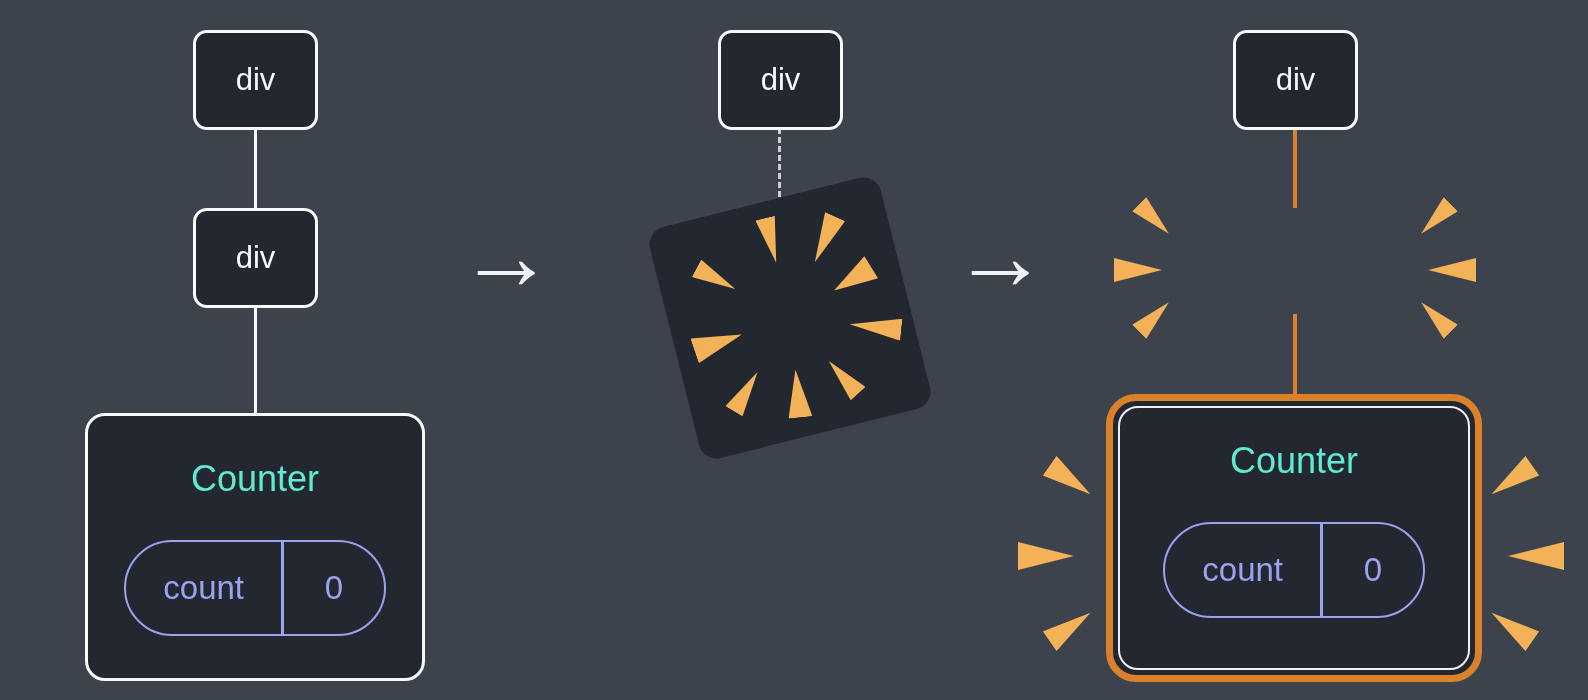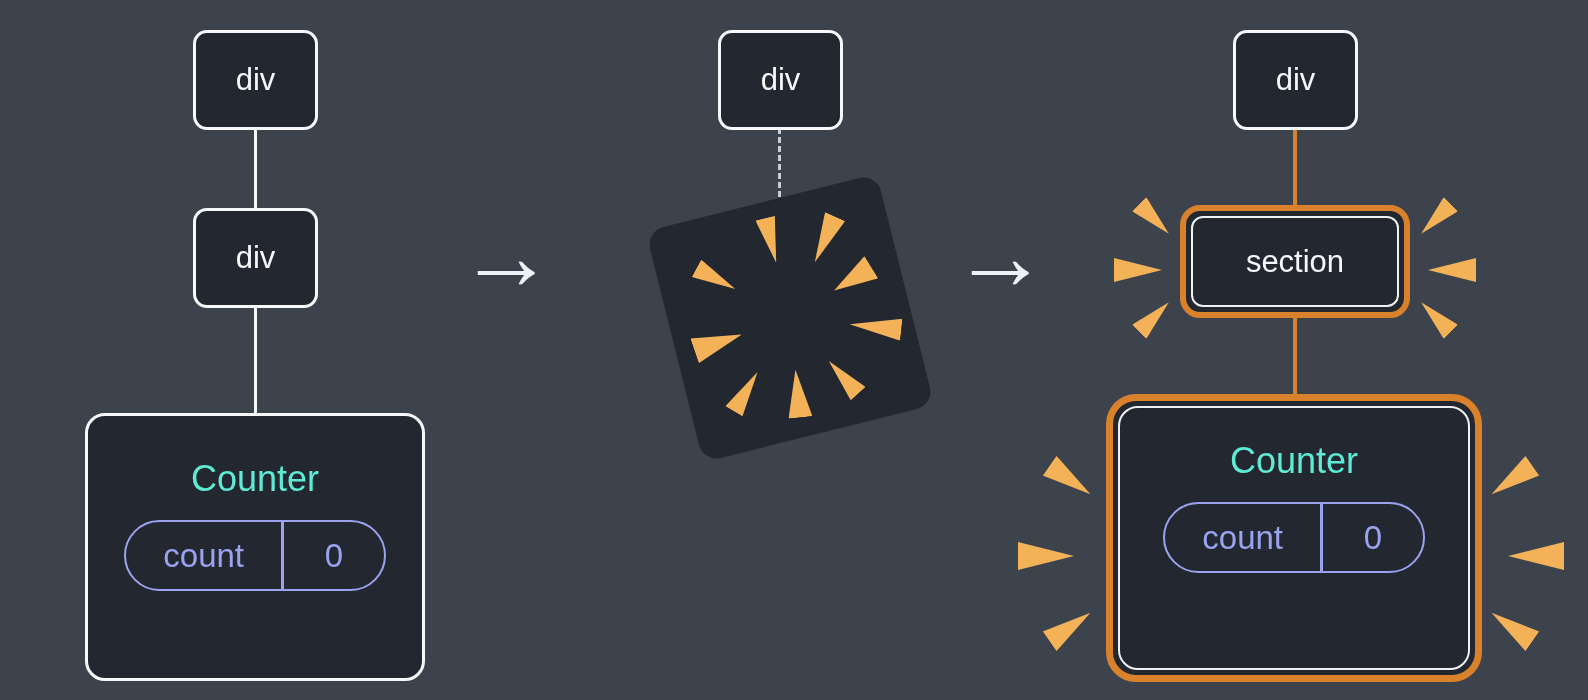--- a/index.html
+++ b/index.html
@@ -13,22 +13,22 @@
   .connector{position:absolute;}
   .v-white{width:3px;background:#f7f8f9;}
   .v-dashed{width:0;border-left:3.5px dashed #c9ced6;background:transparent;}
   .v-orange{width:4px;background:#d9822b;}
 
   .counter-card{position:absolute;background:#23272f;border:3px solid #f7f8f9;
         border-radius:20px;box-sizing:border-box;display:flex;flex-direction:column;
         align-items:center;}
   .counter-title{color:#5eead4;font-size:36px;margin-top:42px;}
 
-  .pill{display:flex;align-items:stretch;width:262px;height:71px;
-        border:2.5px solid #9aa3f0;border-radius:60px;margin-top:20px;
+  .pill{display:flex;align-items:stretch;width:262px;height:96px;
+        border:2.5px solid #9aa3f0;border-radius:60px;margin-top:40px;
         box-sizing:border-box;color:#9aa3f0;font-size:33px;}
   .pill-key{flex:1.55;display:flex;align-items:center;justify-content:center;}
   .pill-divider{width:2.5px;background:#9aa3f0;}
   .pill-value{flex:1;display:flex;align-items:center;justify-content:center;}
 
   .arrow{position:absolute;color:#eef1f5;font-size:96px;line-height:1;font-weight:600;}
 
   .poof{position:absolute;width:238px;height:238px;background:#23272f;
         border-radius:18px;transform:rotate(-14deg);}
   .spark{position:absolute;background:#f3b158;clip-path:polygon(0 0,100% 0,50% 100%);}
@@ -91,25 +91,20 @@
 
   <div class="arrow" style="left:952px;top:208px">→</div>
 
   <div class="connector v-orange" style="left:1293px;top:128px;height:80px"></div>
   <div class="connector v-orange" style="left:1293px;top:314px;height:84px"></div>
 
   <div class="node" style="left:1233px;top:30px">
     <span>div</span>
   </div>
 
-  <div class="ring section-ring" style="left:1180px;top:205px;width:230px;height:113px">
-    <div class="ring-inner">
-      <span>section</span>
-    </div>
-  </div>
 
   <span class="spark" style="left:1144px;top:198px;width:20px;height:42px;transform:rotate(-45deg)"></span>
   <span class="spark" style="left:1126px;top:246px;width:24px;height:48px;transform:rotate(-90deg)"></span>
   <span class="spark" style="left:1144px;top:296px;width:20px;height:42px;transform:rotate(-135deg)"></span>
   <span class="spark" style="left:1426px;top:198px;width:20px;height:42px;transform:rotate(45deg)"></span>
   <span class="spark" style="left:1440px;top:246px;width:24px;height:48px;transform:rotate(90deg)"></span>
   <span class="spark" style="left:1426px;top:296px;width:20px;height:42px;transform:rotate(135deg)"></span>
 
   <div class="ring counter-ring" style="left:1106px;top:394px;width:376px;height:288px">
     <div class="ring-inner">

